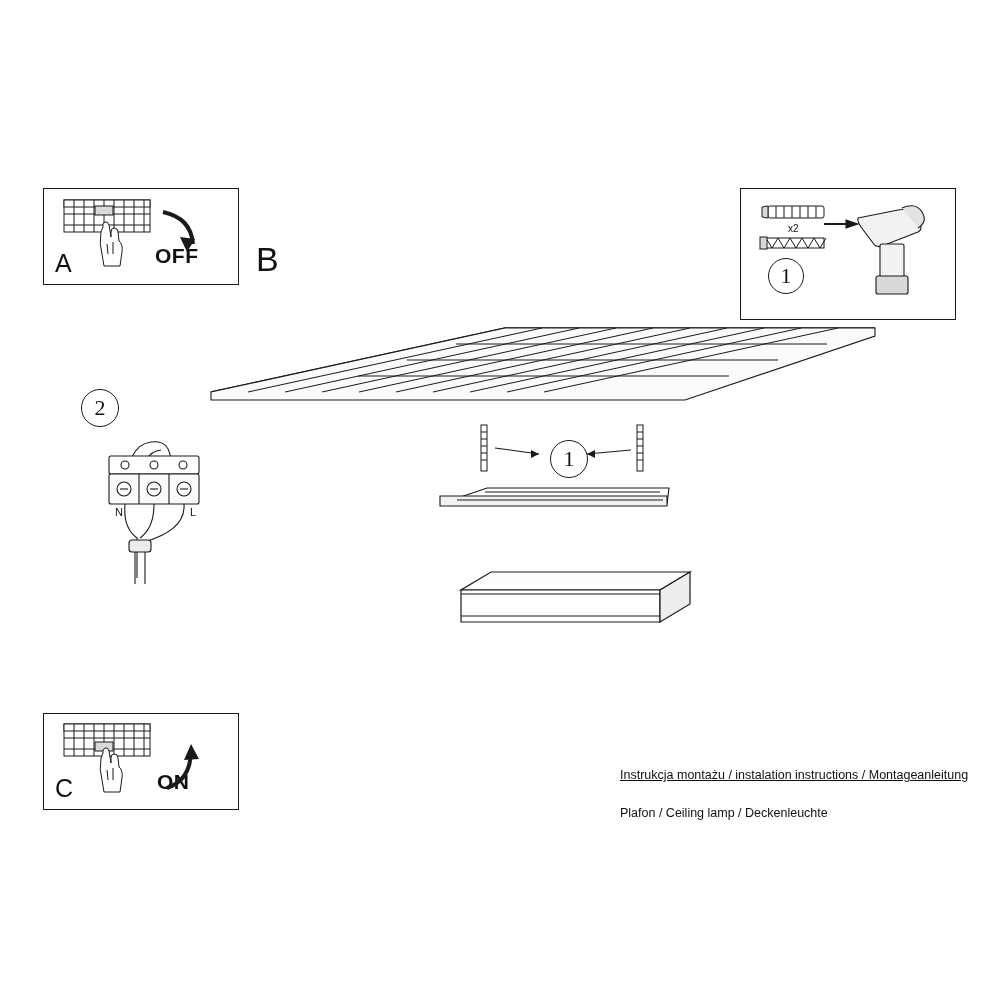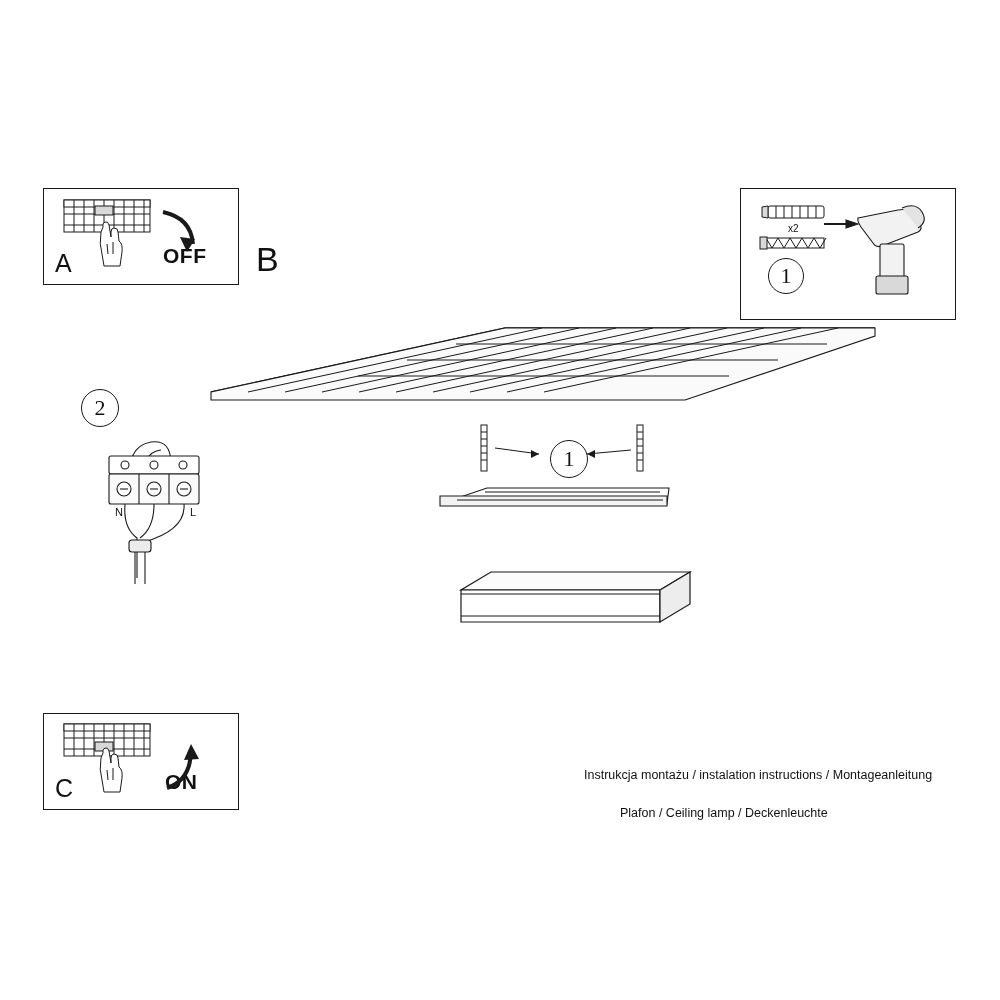--- a/index.html
+++ b/index.html
@@ -38,21 +38,20 @@
     font-weight: 400;
     color: #111;
     font-family: "Liberation Sans", sans-serif;
   }
   .step-word {
     position: absolute;
     font-size: 21px;
     font-weight: bold;
     color: #111;
     letter-spacing: 0.5px;
-    margin-left: 8px;
   }
   .big-letter {
     position: absolute;
     font-size: 34px;
     color: #111;
     font-family: "Liberation Sans", sans-serif;
   }
 
   
   .circle-num {
@@ -272,16 +271,16 @@
       <path d="M46 42 q-2 12 1 22 l2 12 h16 l2 -14 q1 -8 -3 -11 l-1 -9 q0 -4 -4 -4 q-3 0 -3 4 l0 5 l-2 -12 q-1 -4 -4 -3 q-3 1 -2 5 z" fill="#fff"></path>
       <line x1="52" y1="54" x2="53" y2="64"></line>
       <line x1="58" y1="52" x2="58" y2="64"></line>
     </g>
     <g>
       <path d="M112 72 q24 -8 24 -38" stroke="#1a1a1a" stroke-width="4" fill="none"></path>
       <path d="M136 28 l-7 16 l15 -1 z" fill="#1a1a1a"></path>
     </g>
   </svg>
 
-  <div class="caption" style="left:584px; top:766px;">Instrukcja montażu / instalation instructions / Montageanleitung</div>
+  <div class="caption" style="left:620px; top:766px;text-decoration:underline;">Instrukcja montażu / instalation instructions / Montageanleitung</div>
   <div class="caption" style="left:620px; top:804px;">Plafon / Ceiling lamp / Deckenleuchte</div>
 
 </div>
 
 </body></html>

